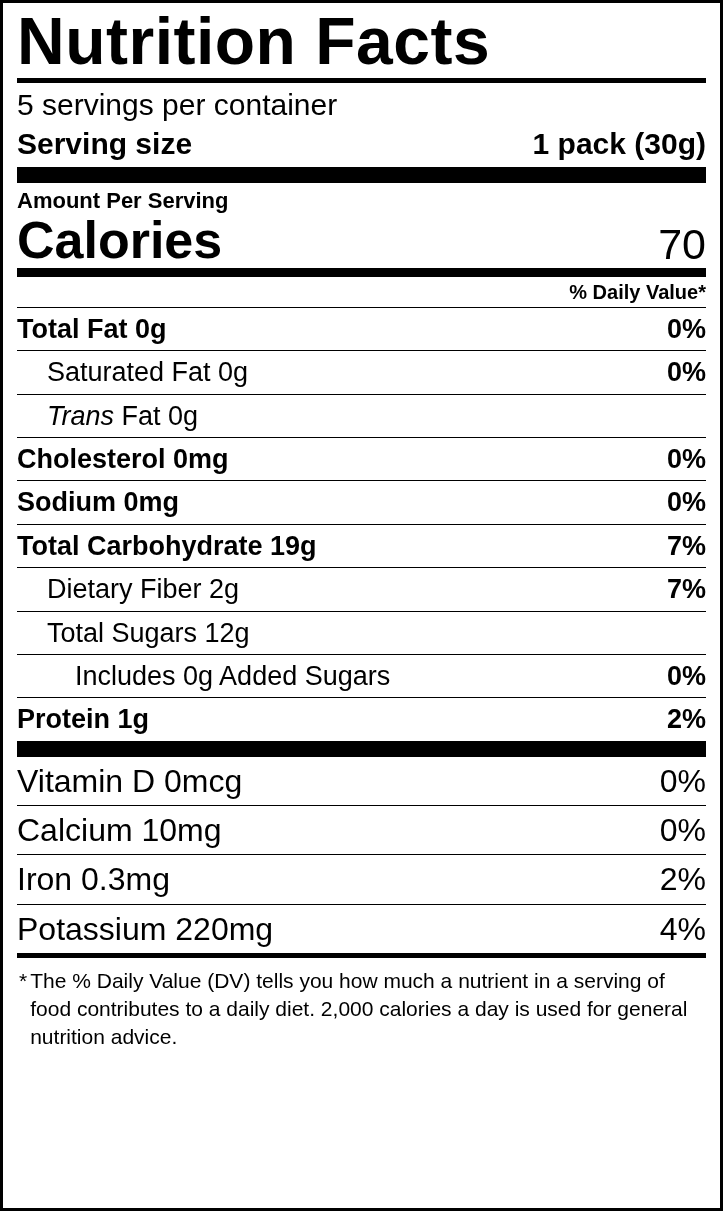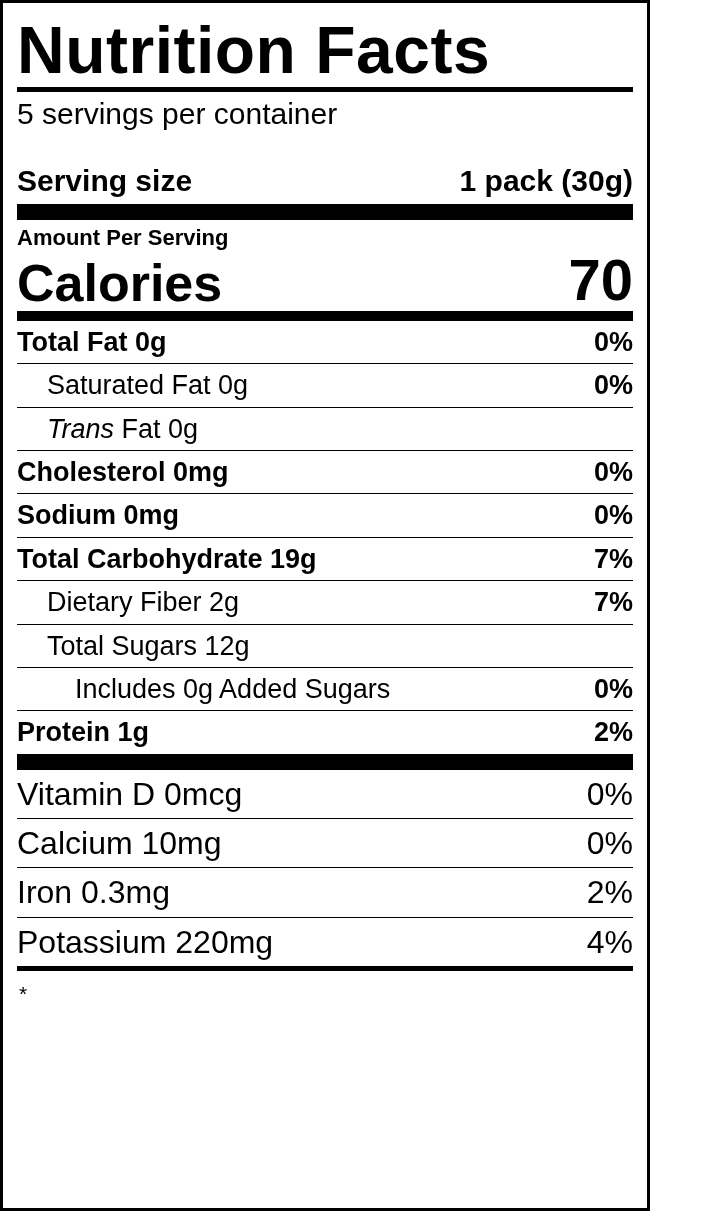--- a/index.html
+++ b/index.html
@@ -5,26 +5,26 @@
   html, body {
     margin: 0;
     padding: 0;
     background: #ffffff;
   }
   body {
     font-family: "Liberation Sans", sans-serif;
     -webkit-font-smoothing: antialiased;
   }
   .label {
-    width: 650px;
+    width: 723px;
     height: 1211px;
     box-sizing: border-box;
     background: #ffffff;
     border: 3px solid #000000;
-    padding: 13px 14px 0 14px;
+    padding: 4px 14px 0 14px;
     position: relative;
   }
   .title {
     font-size: 66px;
     font-weight: bold;
     letter-spacing: 0.5px;
     line-height: 1.05;
     text-align: left;
     margin: 0 0 2px 0;
     white-space: nowrap;
@@ -46,41 +46,40 @@
     padding: 5px 0 3px 0;
     line-height: 1.15;
   }
   .serving-size-row {
     display: flex;
     justify-content: space-between;
     align-items: flex-start;
     font-size: 30px;
     font-weight: bold;
     padding: 1px 0 6px 0;
-    margin-top: 28px;
   }
   .amount-per {
     font-size: 22px;
     font-weight: bold;
     padding: 5px 0 0 0;
   }
   .calories-row {
     display: flex;
     justify-content: space-between;
     align-items: flex-end;
     padding: 0 0 2px 0;
   }
   .calories-label {
     font-size: 52px;
     font-weight: bold;
     line-height: 1.0;
   }
   .calories-value {
-    font-size: 58px;
-    font-weight: bold;
+    font-size: 43px;
+    font-weight: normal;
     line-height: 1.0;
   }
   .dv-header {
     text-align: right;
     font-size: 20px;
     font-weight: bold;
     padding: 4px 0 3px 0;
   }
   .nutrient-row {
     display: flex;
@@ -151,20 +150,21 @@
 
   <div class="amount-per">Amount Per Serving</div>
 
   <div class="calories-row">
     <span class="calories-label">Calories</span>
     <span class="calories-value">70</span>
   </div>
 
   <div class="rule-mid"></div>
 
+  <div class="dv-header">% Daily Value*</div>
 
   <div class="rule-thin"></div>
   <div class="nutrient-row">
     <span class="name"><span class="bold">Total Fat 0g</span></span>
     <span class="pct">0%</span>
   </div>
 
   <div class="rule-thin"></div>
   <div class="nutrient-row">
     <span class="name indent1">Saturated Fat 0g</span>
@@ -241,15 +241,16 @@
   <div class="rule-thin"></div>
   <div class="vitamin-row">
     <span class="name">Potassium 220mg</span>
     <span>4%</span>
   </div>
 
   <div class="rule-med"></div>
 
   <div class="footnote">
     <span class="star">*</span>
+    <span class="text">The % Daily Value (DV) tells you how much a nutrient in a serving of food contributes to a daily diet. 2,000 calories a day is used for general nutrition advice.</span>
   </div>
 
 </div>
 
 </body></html>

